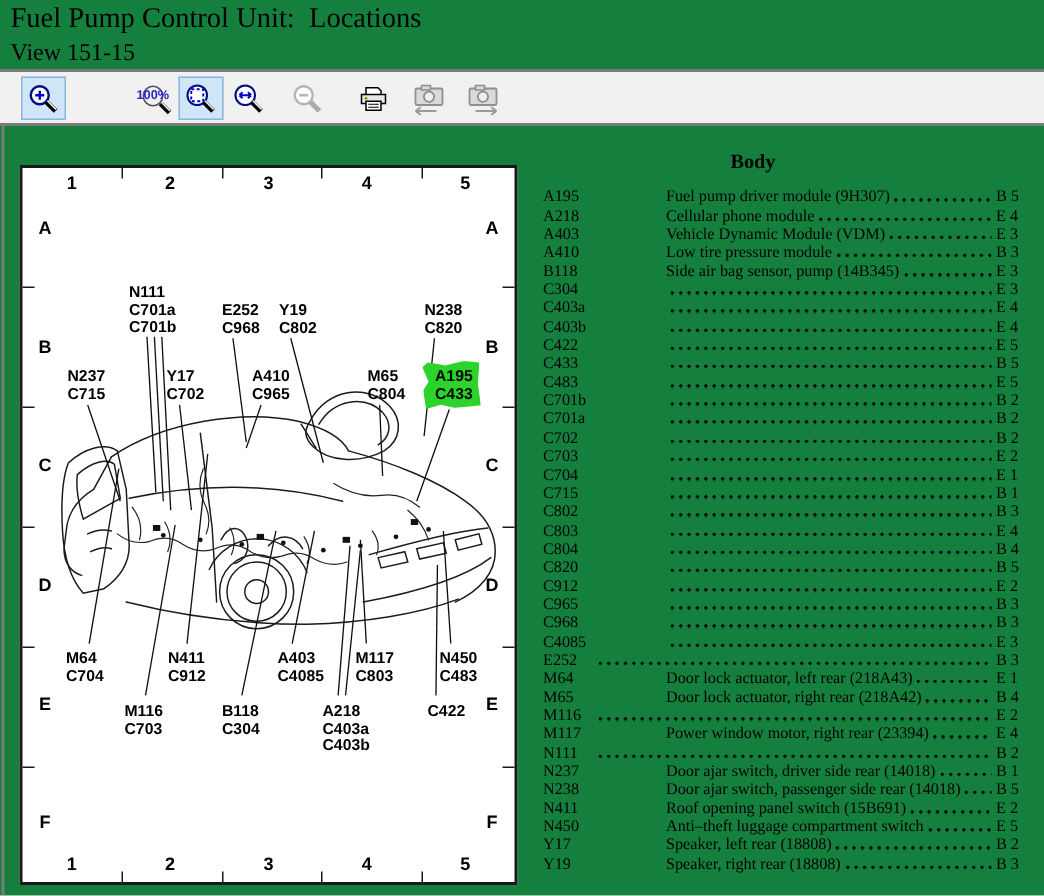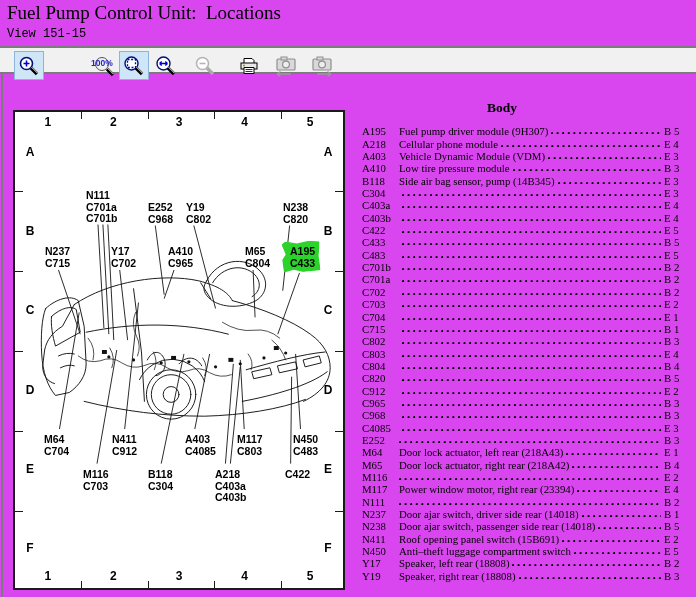--- a/index.html
+++ b/index.html
@@ -1,26 +1,26 @@
 <!DOCTYPE html>
 <html><head>
 <meta charset="utf-8">
 <style>
   html,body{margin:0;padding:0;background:#fff;}
-  #app{position:relative;width:696px;height:597px;background:#d946ef;overflow:hidden;
+  #app{position:relative;width:696px;height:597px;background:#15803d;overflow:hidden;
        font-family:"Liberation Sans",sans-serif;color:#000;}
 
   
   .page-title{position:absolute;left:7px;top:2px;font-family:"Liberation Serif",serif;
               font-size:19px;white-space:pre;}
-  .view-label{position:absolute;left:7px;top:27px;font-family:Liberation Mono, monospace;
-              font-size:12px;text-align:right;}
+  .view-label{position:absolute;left:7px;top:27px;font-family:Liberation Serif, serif;
+              font-size:16px;text-align:right;}
 
   
-  .toolbar{position:absolute;left:0;top:46px;width:696px;height:28px;box-sizing:border-box;
+  .toolbar{position:absolute;left:0;top:46px;width:696px;height:38px;box-sizing:border-box;
            background:#f1f1f1;border-top:2px solid #7b7b7b;border-bottom:2px solid #7b7b7b;}
   .edge-left{position:absolute;left:1px;top:46px;width:2px;height:551px;background:#7b7b7b;}
   .tb-btn{position:absolute;top:3px;width:30px;height:29px;display:flex;align-items:center;
           justify-content:center;box-sizing:border-box;border:1px solid transparent;}
   .tb-btn.active{background:#cfe5f8;border:1px solid #8ab4da;}
   .tb-btn svg{display:block;}
 
   
   .diagram{position:absolute;left:13px;top:110px;width:332px;height:480px;box-sizing:border-box;
            border:2px solid #1a1a1a;background:#fff;}
@@ -41,21 +41,21 @@
            bottom:-3px;background:#2BD32B;z-index:-1;transform:rotate(-2deg);
            clip-path:polygon(10% 0,40% 8%,72% 0,100% 4%,96% 50%,100% 96%,55% 100%,30% 92%,4% 100%,0 60%,10% 42%,0 10%);}
 
   
   .body-panel{position:absolute;left:362px;top:100px;width:322px;}
   .body-title{width:280px;text-align:center;font-family:"Liberation Serif",serif;
               font-weight:bold;font-size:13.5px;margin:0 0 9px 0;}
   .row{display:flex;align-items:flex-end;height:12.35px;white-space:nowrap;
        font-family:"Liberation Serif",serif;font-size:10.8px;line-height:12px;}
   .row .code{flex:none;width:37px;}
-  .row .desc{flex:none;padding-right:3px;}
+  .row .desc{flex:none;padding-right:3px;margin-left:45px;}
   .row .leader{flex:1;min-width:10px;height:3px;margin:0 3px 2px 0;
        background-image:radial-gradient(circle at 1.2px 1.2px,#000 0.9px,transparent 1.2px);
        background-size:5.6px 3px;background-repeat:repeat-x;}
   .row .loc{flex:none;min-width:20px;text-align:left;}
 </style>
 </head>
 <body>
 
 <div id="app">
 

